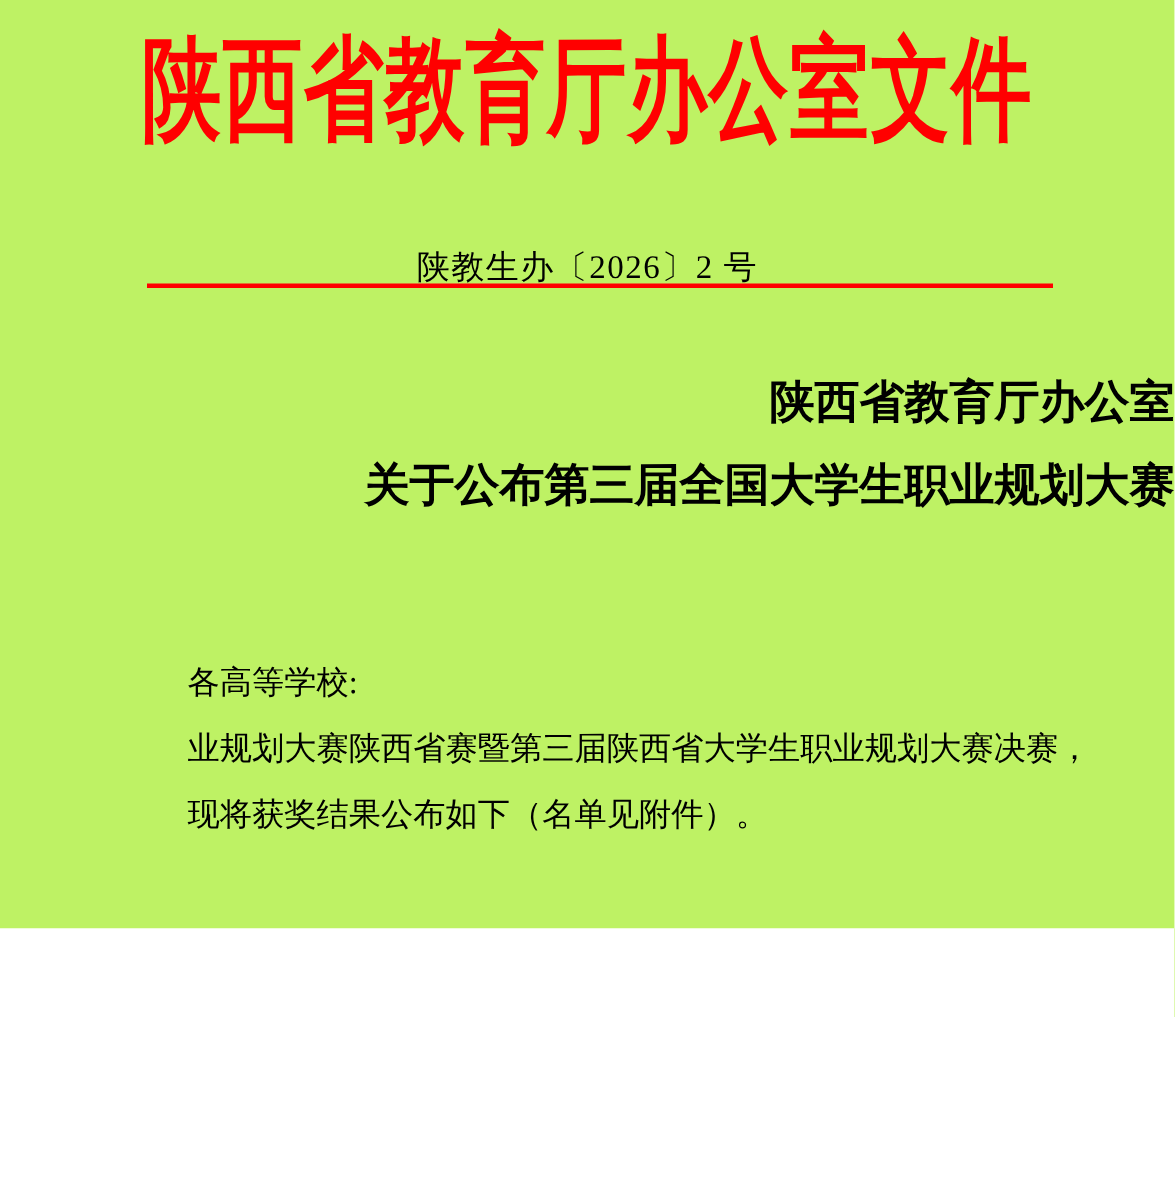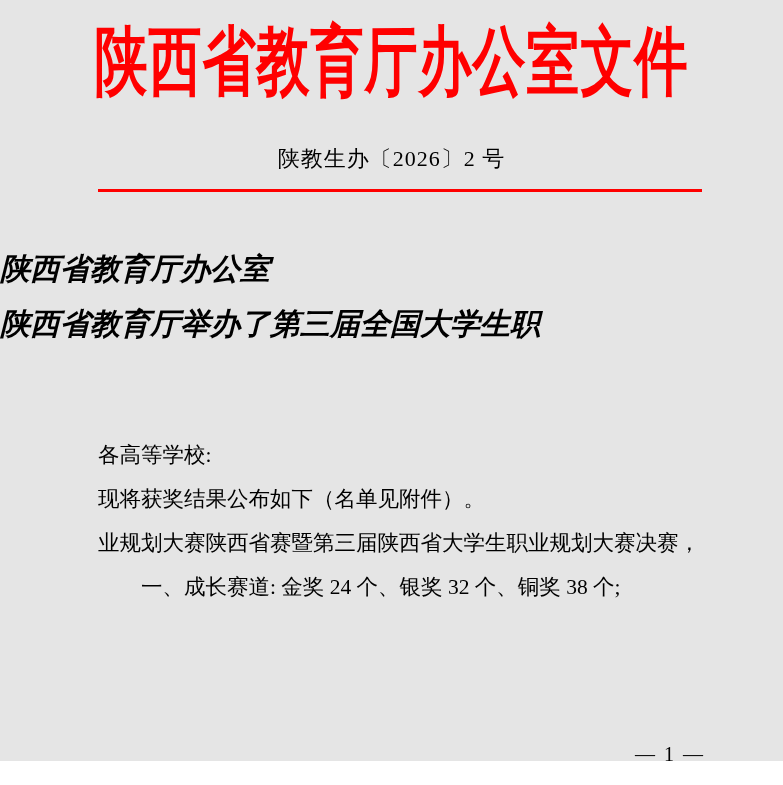--- a/index.html
+++ b/index.html
@@ -3,22 +3,22 @@
 <meta charset="utf-8">
 <style>
   html, body {
     margin: 0;
     padding: 0;
     background: #ffffff;
   }
   .page {
     position: relative;
     width: 783px;
-    height: 761px;
-    background: #e5e5e5;
+    height: 619px;
+    background: #bef264;
     font-family: "Liberation Serif", "DejaVu Serif", serif;
     color: #000000;
     overflow: hidden;
   }
   
   .header {
     position: absolute;
     top: 34px;
     left: 0;
     width: 100%;
@@ -32,21 +32,21 @@
     font-weight: bold;
     color: #ff0000;
     letter-spacing: 1px;
     transform: scale(1, 1.42);
     transform-origin: 50% 50%;
     white-space: nowrap;
   }
   
   .docnum {
     position: absolute;
-    top: 144px;
+    top: 163px;
     left: 0;
     width: 100%;
     text-align: center;
     font-size: 22px;
     line-height: 30px;
     letter-spacing: 1px;
     color: #000000;
     font-family: Liberation Serif, serif;
   }
   
@@ -57,42 +57,42 @@
     width: 604px;
     height: 3px;
     background: #ff0000;
   }
   
   .title {
     position: absolute;
     top: 241px;
     left: 0;
     width: 100%;
-    text-align: left;
-    font-style: italic;
+    text-align: right;
   }
   .title .tline {
     font-size: 30px;
     font-weight: bold;
     line-height: 55px;
     white-space: nowrap;
   }
   
   .bodytext {
     position: absolute;
     top: 433px;
     left: 98px;
     width: 604px;
     font-size: 21.5px;
     line-height: 44px;
   }
   .bodytext .line {
     height: 44px;
     white-space: nowrap;
     overflow: visible;
+    margin-left: 27px;
   }
   .bodytext .indent {
     text-indent: 2em;
   }
   
   .pagenum {
     position: absolute;
     top: 742px;
     right: 78px;
     font-size: 20px;
@@ -109,25 +109,24 @@
   <div class="header">
     <span class="stretch">陕西省教育厅办公室文件</span>
   </div>
 
   <div class="docnum">陕教生办〔2026〕2 号</div>
 
   <div class="redline"></div>
 
   <div class="title">
     <div class="tline">陕西省教育厅办公室</div>
-    <div class="tline">陕西省教育厅举办了第三届全国大学生职</div>
+    <div class="tline">关于公布第三届全国大学生职业规划大赛</div>
   </div>
 
   <div class="bodytext">
     <div class="line">各高等学校:</div>
+    <div class="line">业规划大赛陕西省赛暨第三届陕西省大学生职业规划大赛决赛，</div>
     <div class="line">现将获奖结果公布如下（名单见附件）。</div>
-    <div class="line">业规划大赛陕西省赛暨第三届陕西省大学生职业规划大赛决赛，</div>
-    <div class="line indent">一、成长赛道: 金奖 24 个、银奖 32 个、铜奖 38 个;</div>
   </div>
 
   <div class="pagenum">— 1 —</div>
 
 </div>
 
 </body></html>

